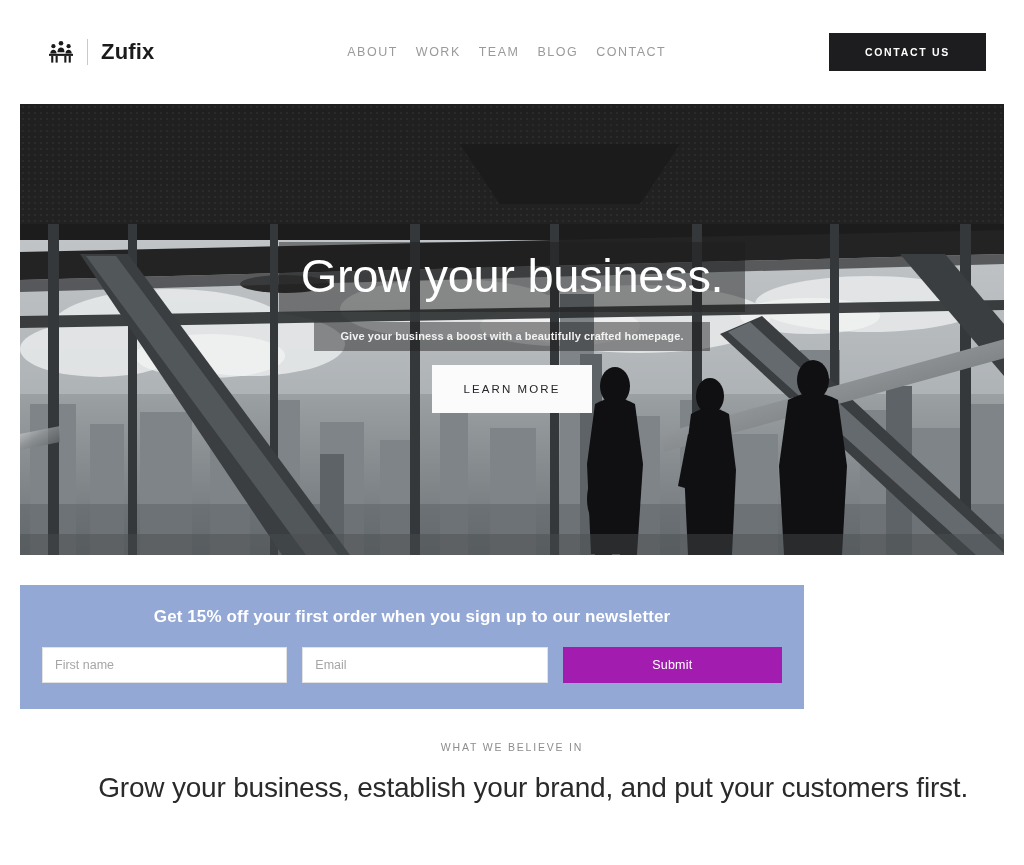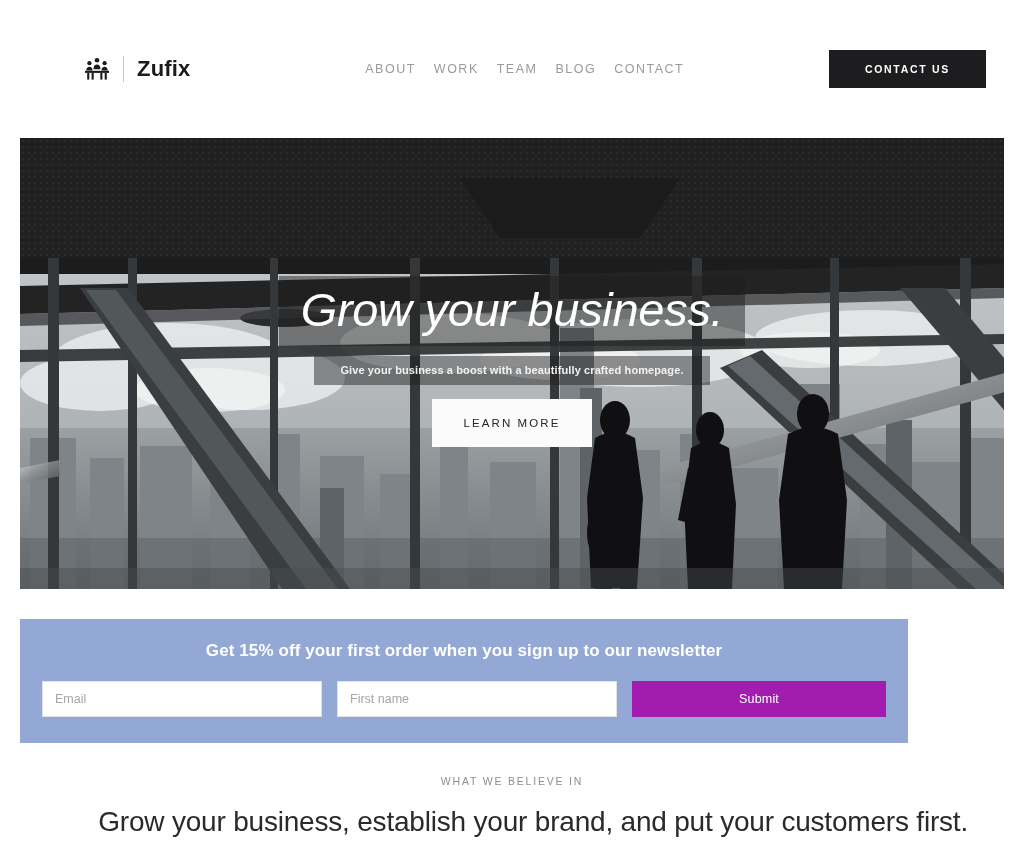--- a/index.html
+++ b/index.html
@@ -8,26 +8,25 @@
     width: 1024px;
     height: 865px;
     overflow: hidden;
     background: #ffffff;
     font-family: "Liberation Sans", sans-serif;
     -webkit-font-smoothing: antialiased;
   }
 
   
   .header {
-    height: 138px;
+    height: 104px;
     display: flex;
     align-items: center;
     padding: 0 38px 0 48px;
     background: #ffffff;
-    margin-left: 36px;
   }
   .brand {
     display: flex;
     align-items: center;
     gap: 13px;
     cursor: pointer;
   }
   .brand-icon {
     width: 26px;
     height: 26px;
@@ -101,21 +100,20 @@
   .hero-title {
     margin-top: 138px;
     background: rgba(30,30,30,0.47);
     color: #ffffff;
     font-size: 47px;
     font-weight: 300;
     line-height: 1.28;
     letter-spacing: -0.3px;
     padding: 4px 22px 6px 22px;
     white-space: nowrap;
-    font-style: italic;
   }
   .hero-sub {
     margin-top: 10px;
     background: rgba(30,30,30,0.47);
     color: #f2f2f2;
     font-size: 11px;
     font-weight: bold;
     letter-spacing: 0.1px;
     padding: 8px 26px 9px 26px;
     white-space: nowrap;
@@ -129,21 +127,21 @@
     font-size: 11.5px;
     font-weight: 500;
     letter-spacing: 2.1px;
     padding: 18px 31px;
     cursor: pointer;
   }
 
   
   .newsletter {
     margin: 30px 20px 0 20px;
-    width: 888px;
+    width: 784px;
     background: #94a8d6;
     padding: 22px 22px 26px 22px;
   }
   .newsletter-title {
     text-align: center;
     color: #ffffff;
     font-size: 17px;
     font-weight: bold;
     letter-spacing: 0.1px;
     margin-bottom: 20px;
@@ -383,22 +381,22 @@
       <h1 class="hero-title">Grow your business.</h1>
       <p class="hero-sub">Give your business a boost with a beautifully crafted homepage.</p>
       <button class="hero-cta">LEARN MORE</button>
     </div>
   </div>
 </div>
 
 <section class="newsletter">
   <div class="newsletter-title">Get 15% off your first order when you sign up to our newsletter</div>
   <div class="newsletter-form">
+    <input class="nl-input" type="text" placeholder="First name" style="">
     <input class="nl-input" type="email" placeholder="Email" style="">
-    <input class="nl-input" type="text" placeholder="First name" style="">
     <button class="nl-submit">Submit</button>
   </div>
 </section>
 
 <section class="believe">
   <div class="believe-eyebrow">WHAT WE BELIEVE IN</div>
   <h2 class="believe-heading">Grow your business, establish your brand, and put your customers first.</h2>
 </section>
 
 </body></html>

